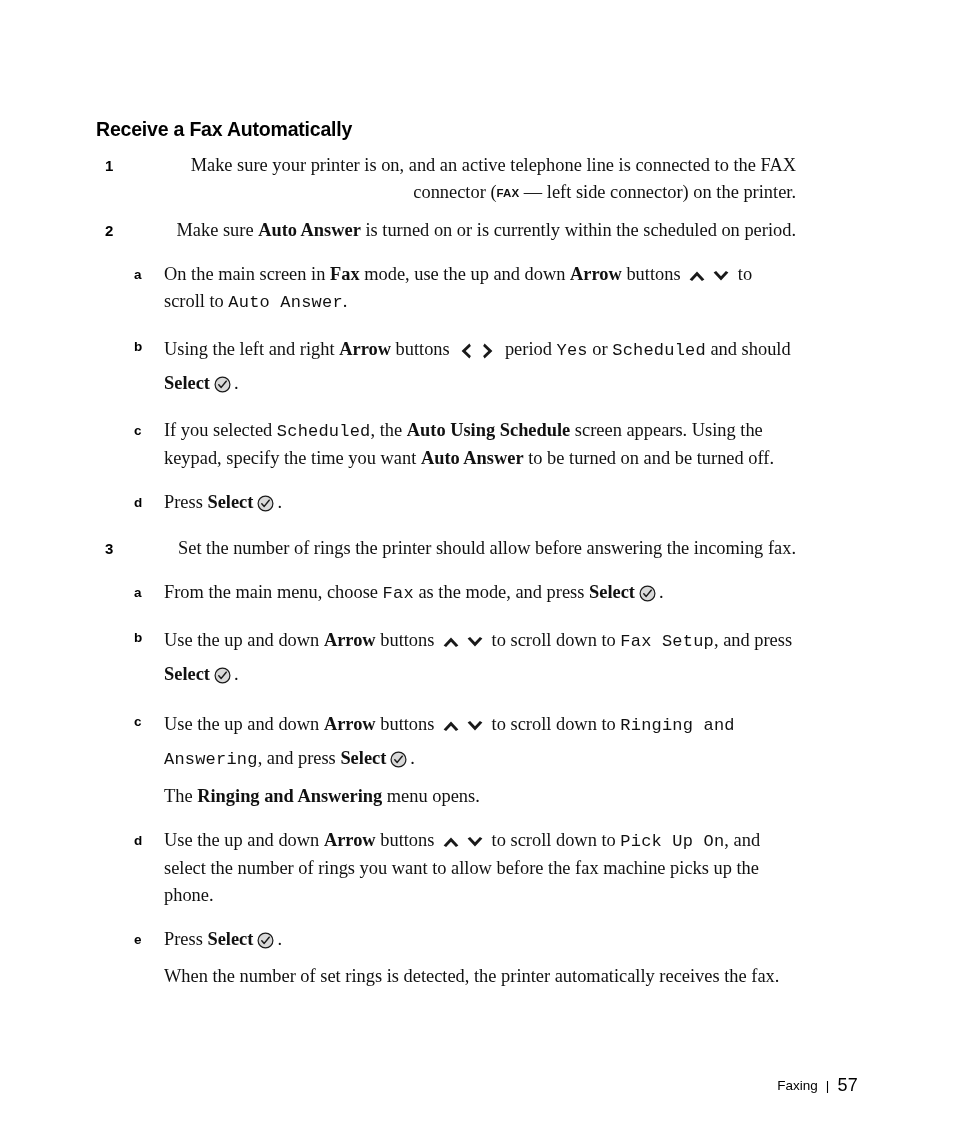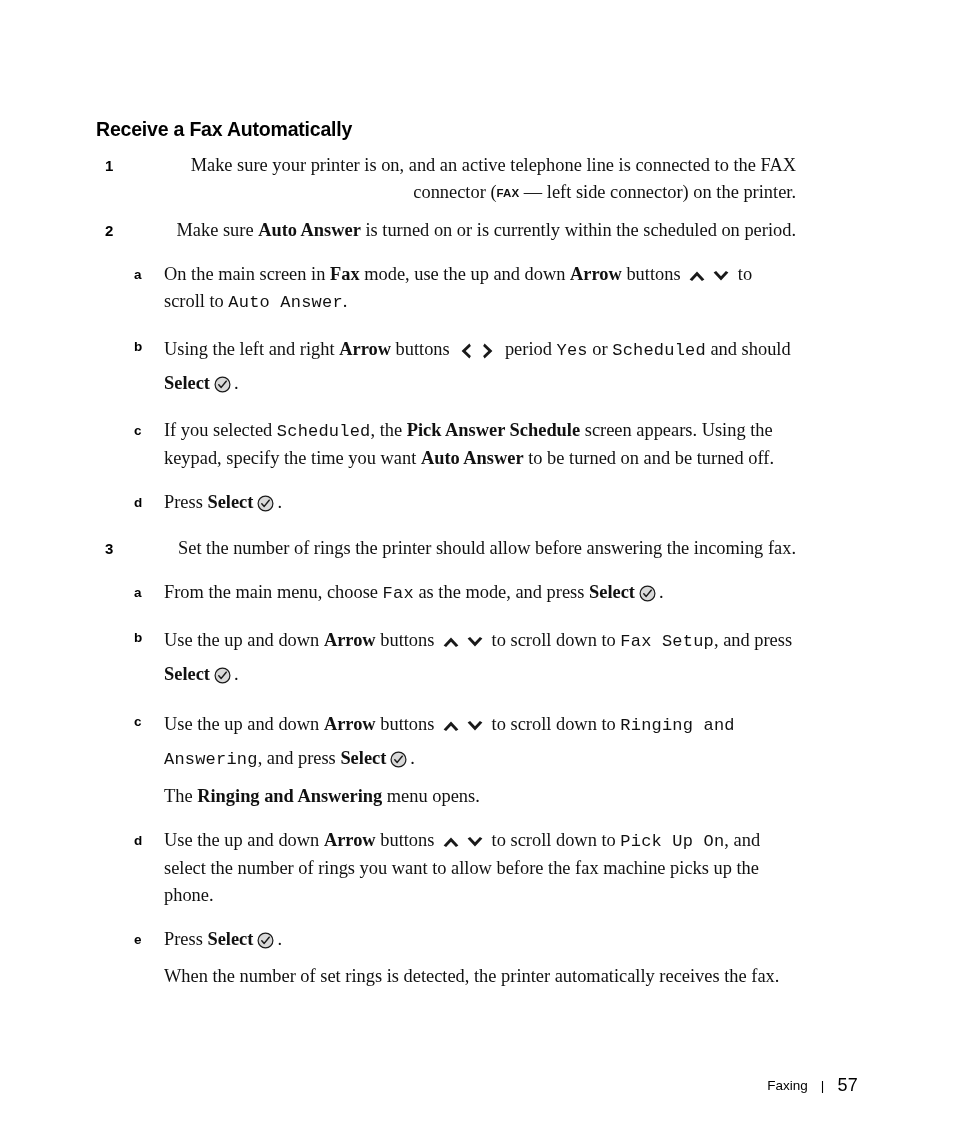--- a/index.html
+++ b/index.html
@@ -142,21 +142,21 @@
     font-family: "Liberation Sans", sans-serif;
     font-size: 13.5px;
     color: #000;
   }
   .footer-inner {
     position: absolute;
     right: 96px;
     top: 0;
     display: flex;
     align-items: center;
-    gap: 13px;
+    gap: 8px;
   }
   .footer-sep { color: #000; }
   .footer-page {
     font-size: 18px;
     letter-spacing: 0.3px;
   }
 </style>
 </head>
 <body>
 
@@ -192,21 +192,21 @@
               </svg></span><span class="icon arrow-lr"><svg viewBox="0 0 15 18">
                 <path d="M3.6 1.6 L11.4 9 L3.6 16.4 L2.1 13.9 L7.3 9 L2.1 4.1 Z" fill="#1a1a1a"></path>
               </svg></span></span><span> period </span><span class="mono">Yes</span><span> or </span><span class="mono">Scheduled</span><span> and should </span><b>Select</b><span class="icon select-icon"><svg viewBox="0 0 17 17">
               <circle cx="8.5" cy="8.5" r="7.4" fill="#d9d9d9" stroke="#1a1a1a" stroke-width="1.2"></circle>
               <path d="M4.8 8.8 L7.2 11.4 L12.2 5.2" fill="none" stroke="#1a1a1a" stroke-width="1.5" stroke-linecap="round" stroke-linejoin="round"></path>
             </svg></span><span>.</span></div>
     </div>
 
     <div class="substep">
       <div class="substep-letter">c</div>
-      <div class="substep-body"><span>If you selected </span><span class="mono">Scheduled</span><span>, the </span><b>Pick Answer Schedule</b><span> screen appears. Using the keypad, specify the time you want </span><b>Auto Answer</b><span> to be turned on and be turned off.</span></div>
+      <div class="substep-body"><span>If you selected </span><span class="mono">Scheduled</span><span>, the </span><b>Auto Using Schedule</b><span> screen appears. Using the keypad, specify the time you want </span><b>Auto Answer</b><span> to be turned on and be turned off.</span></div>
     </div>
 
     <div class="substep">
       <div class="substep-letter">d</div>
       <div class="substep-body"><span>Press </span><b>Select</b><span class="icon select-icon"><svg viewBox="0 0 17 17">
               <circle cx="8.5" cy="8.5" r="7.4" fill="#d9d9d9" stroke="#1a1a1a" stroke-width="1.2"></circle>
               <path d="M4.8 8.8 L7.2 11.4 L12.2 5.2" fill="none" stroke="#1a1a1a" stroke-width="1.5" stroke-linecap="round" stroke-linejoin="round"></path>
             </svg></span><span>.</span></div>
     </div>
 

